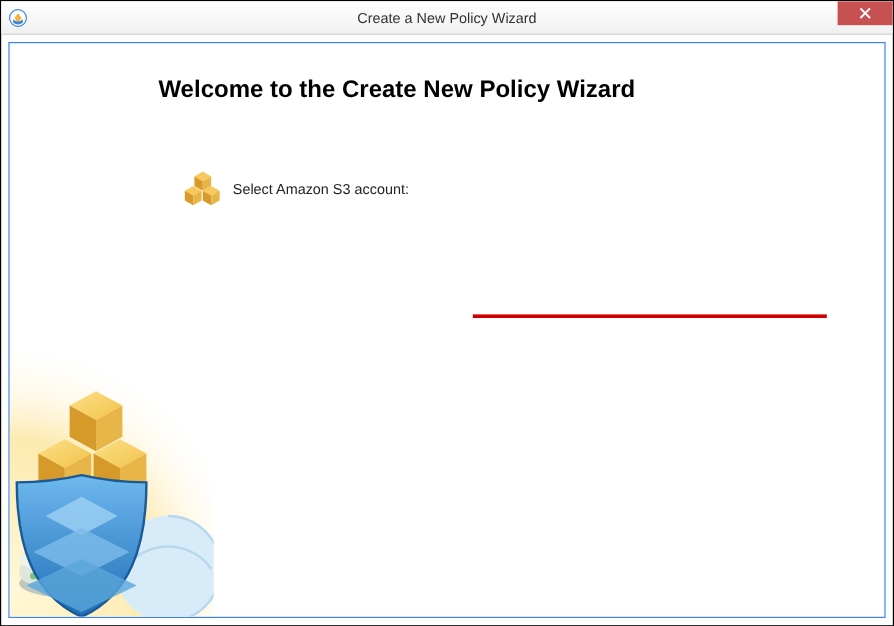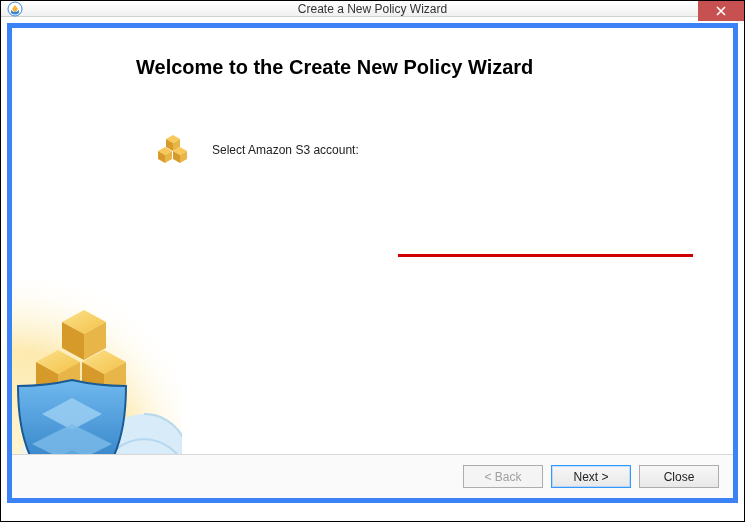--- a/index.html
+++ b/index.html
@@ -7,21 +7,21 @@
     margin: 0;
     padding: 0;
     font-family: "Segoe UI", Tahoma, sans-serif;
     background: #fff;
     width: 745px;
     height: 522px;
     overflow: hidden;
     border: 1px solid #000;
   }
   .titlebar {
-    height: 16px;
+    height: 28px;
     background: linear-gradient(#fff, #f0f0f0);
     border-bottom: 1px solid #d0d0d0;
     display: flex;
     align-items: center;
     position: relative;
   }
   .titlebar .app-icon {
     width: 16px; height: 16px;
     margin-left: 6px;
     position: relative;
@@ -39,21 +39,21 @@
     right: 0; top: 0;
     width: 46px; height: 20px;
     background: #c75050;
     display: flex;
     align-items: center;
     justify-content: center;
     cursor: pointer;
   }
   .titlebar .close-btn svg { width: 10px; height: 10px; }
   .window-body {
-    border: 5px solid #3b82f6;
+    border: 1px solid #3b82f6;
     margin: 6px;
     height: 480px;
     position: relative;
     background: #fff;
     overflow: hidden;
   }
   .side-art {
     position: absolute;
     left: 0; bottom: 0;
     width: 170px; height: 230px;
@@ -72,21 +72,21 @@
   }
   .desc {
     font-size: 12px;
     color: #222;
     margin: 48px 0 0 200px;
   }
   .form-row {
     margin: 54px 0 0 120px;
     display: flex;
     align-items: center;
-    gap: 22px;
+    gap: 8px;
   }
   .row-icon { width: 34px; height: 34px; flex: none; }
   .row-label { font-size: 12px; color: #222; }
   .dropdown {
     width: 282px;
     height: 22px;
     border: 1px solid #7a9ac0;
     background: #0a6cd6;
     color: #fff;
     font-size: 12px;
@@ -250,18 +250,13 @@
     </g>
 
     <g transform="translate(6,112)">
       <path d="M54 0 C80 6 104 6 108 6 C108 60 94 100 54 118 C14 100 0 60 0 6 C4 6 28 6 54 0 Z" fill="url(#shield)" stroke="#1a5a96" stroke-width="2"></path>
       <path d="M54 18 L84 34 L54 50 L24 34 Z" fill="#9fd1f4" opacity="0.8"></path>
       <path d="M54 44 L94 64 L54 84 L14 64 Z" fill="#7cbce8" opacity="0.8"></path>
       <path d="M54 70 L100 92 L54 114 L8 92 Z" fill="#5aa6da" opacity="0.8"></path>
     </g>
   </svg>
 
-  <div class="button-bar">
-    <div class="btn disabled">&lt; Back</div>
-    <div class="btn primary">Next &gt;</div>
-    <div class="btn">Close</div>
-  </div>
 </div>
 
 </body></html>

